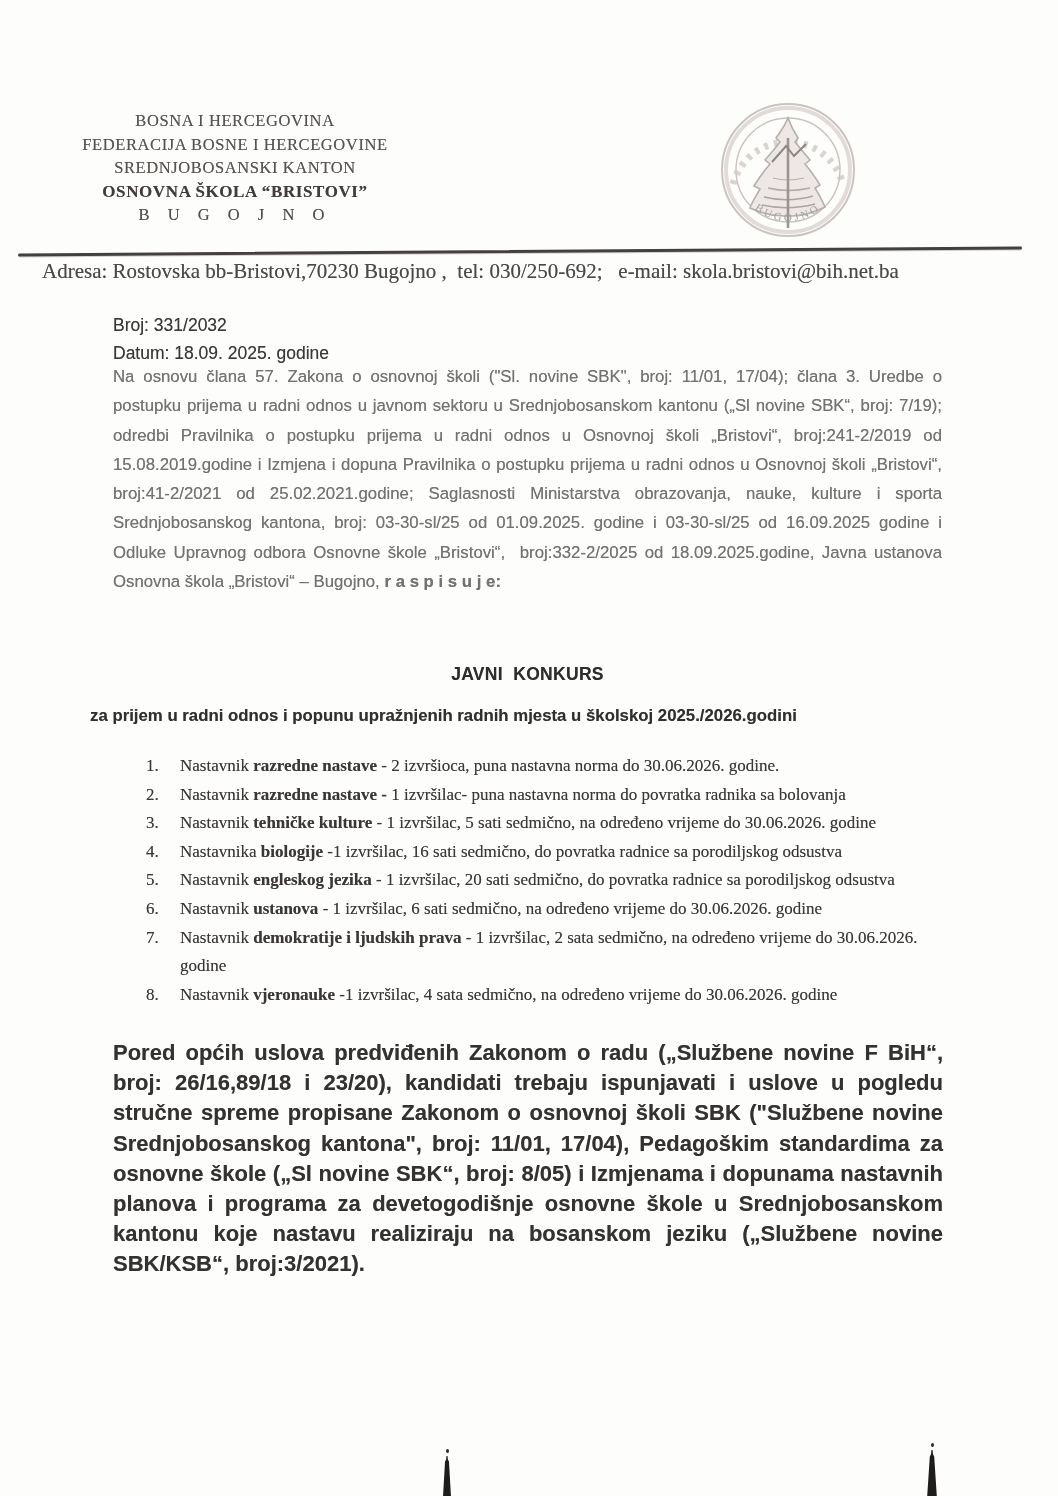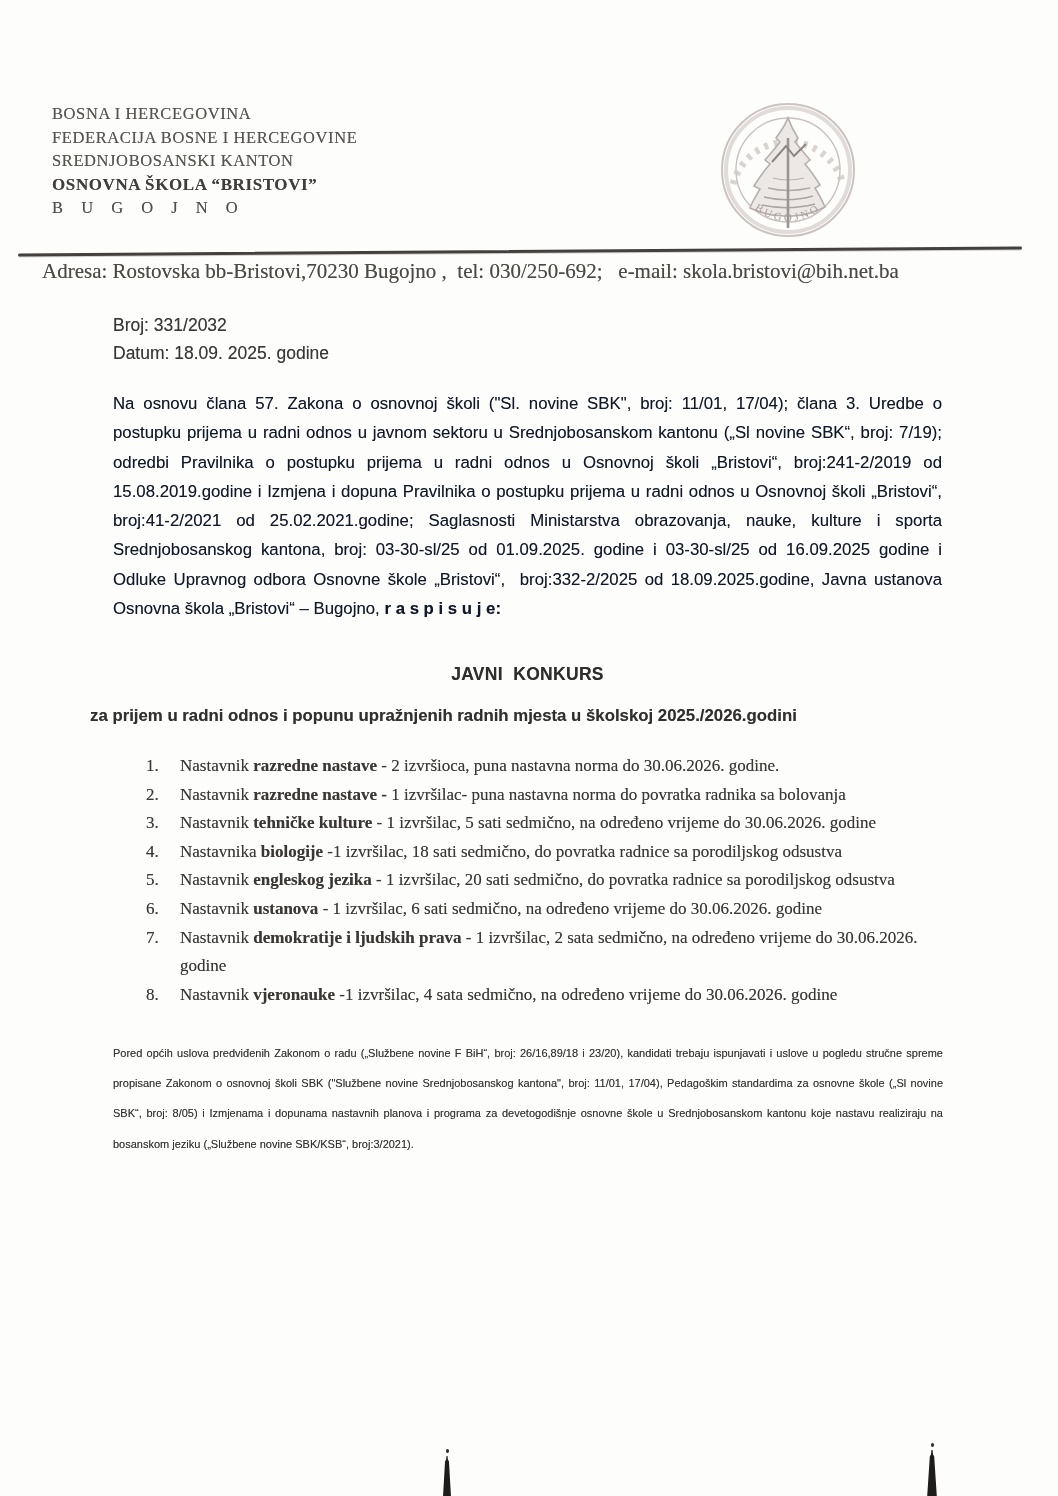--- a/index.html
+++ b/index.html
@@ -8,22 +8,22 @@
     width:1058px;height:1496px;
     background:#fdfdfc;
     overflow:hidden;
     font-family:"Liberation Serif", serif;
     -webkit-font-smoothing:antialiased;
   }
   .scan-text{ text-shadow:0 0 .5px rgba(70,70,70,.55); }
 
   
   .letterhead{
-    position:absolute; top:102px; left:52px; width:366px;
-    color:#575350;
+    position:absolute; top:109px; left:52px; width:366px;
+    text-align:center; color:#575350;
     font-size:16.5px; line-height:23.5px; letter-spacing:.6px;
   }
   .letterhead .school{ font-weight:bold; color:#413d3b; font-size:17px; }
   .letterhead .city{ letter-spacing:7px; color:#524e4b; }
 
   
   .seal{ position:absolute; top:98px; left:716px; width:144px; height:144px; }
 
   
   .rule{
@@ -37,23 +37,23 @@
     font-size:21px; color:#4c4845; white-space:pre-wrap;
   }
 
   .refblock{
     position:absolute; top:311px; left:113px;
     font-family:"Liberation Sans", sans-serif;
     font-size:17.5px; line-height:28px; color:#3a3836;
   }
 
   .intro{
-    position:absolute; top:389px; left:113px; width:829px;
+    position:absolute; top:362px; left:113px; width:829px;
     font-family:"Liberation Sans", sans-serif;
-    font-size:16.8px; line-height:29.3px; color:#0f172a;
+    font-size:16.8px; line-height:29.3px; color:#737373;
     text-align:justify; white-space:pre-wrap;
   }
 
   .doc-title{
     position:absolute; top:664px; left:113px; width:829px;
     text-align:center; font-family:"Liberation Sans", sans-serif;
     font-weight:bold; font-size:17.5px; color:#2f2d2b; white-space:pre;
     letter-spacing:.3px;
   }
   .doc-subtitle{
@@ -67,22 +67,22 @@
     list-style:none; margin:0; padding:0;
     font-size:17px; line-height:28.6px; color:#3a3735;
   }
   .positions li{ display:flex; }
   .positions .num{ flex:0 0 34px; }
   .positions .txt{ flex:1; }
 
   .closing{
     position:absolute; top:1038px; left:113px; width:830px;
     font-family:"Liberation Sans", sans-serif;
-    font-size:11px; line-height:30.2px; color:#343230;
-    text-align:justify; white-space:pre-wrap;
+    font-size:22px; line-height:30.2px; color:#343230;
+    text-align:justify; white-space:pre-wrap;font-weight:bold;
   }
 
   .b{ font-weight:bold; }
 
   
   .spike{
     position:absolute; bottom:0; background:#1e1d1c;
   }
   .spike-1{ left:438px; width:18px; height:40px;
     clip-path:polygon(47% 0,53% 0,55% 9%,61% 14%,72% 100%,28% 100%,39% 14%,45% 9%); }
@@ -152,21 +152,21 @@
     <li>
       <span class="num">2.</span>
       <span class="txt"><span>Nastavnik </span><span class="b">razredne nastave -</span><span> 1 izvršilac- puna nastavna norma do povratka radnika sa bolovanja</span></span>
     </li>
     <li>
       <span class="num">3.</span>
       <span class="txt"><span>Nastavnik </span><span class="b">tehničke kulture</span><span> - 1 izvršilac, 5 sati sedmično, na određeno vrijeme do 30.06.2026. godine</span></span>
     </li>
     <li>
       <span class="num">4.</span>
-      <span class="txt"><span>Nastavnika </span><span class="b">biologije</span><span> -1 izvršilac, 18 sati sedmično, do povratka radnice sa porodiljskog odsustva</span></span>
+      <span class="txt"><span>Nastavnika </span><span class="b">biologije</span><span> -1 izvršilac, 16 sati sedmično, do povratka radnice sa porodiljskog odsustva</span></span>
     </li>
     <li>
       <span class="num">5.</span>
       <span class="txt"><span>Nastavnik </span><span class="b">engleskog jezika</span><span> - 1 izvršilac, 20 sati sedmično, do povratka radnice sa porodiljskog odsustva</span></span>
     </li>
     <li>
       <span class="num">6.</span>
       <span class="txt"><span>Nastavnik </span><span class="b">ustanova</span><span> - 1 izvršilac, 6 sati sedmično, na određeno vrijeme do 30.06.2026. godine</span></span>
     </li>
     <li>

